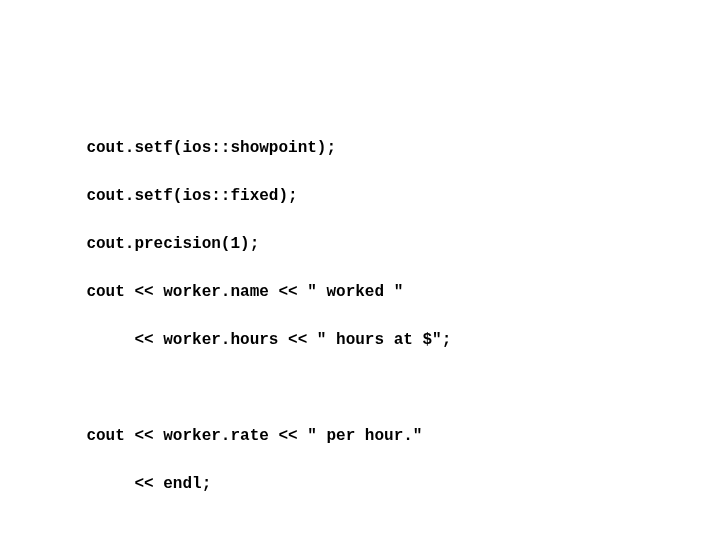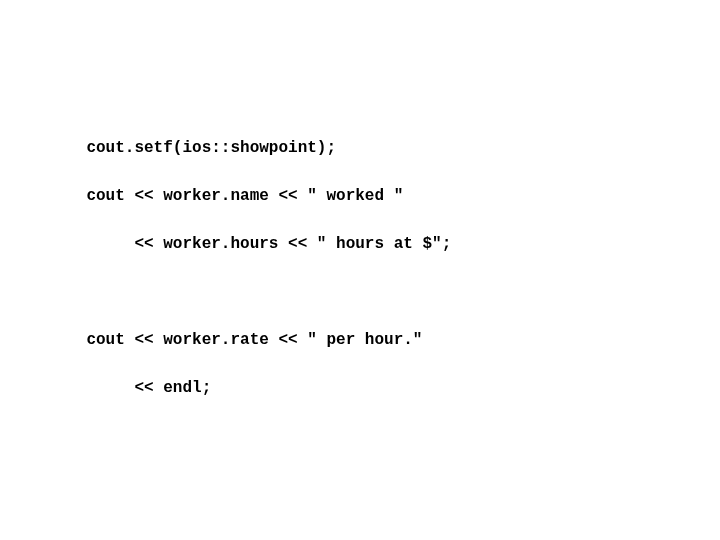--- a/index.html
+++ b/index.html
@@ -24,20 +24,22 @@
   }
   .blank-line {
     height: 24px;
   }
 </style>
 </head>
 <body>
 
 <div class="code-container">
 <span class="code-line">    cout.setf(ios::showpoint);</span>
+<span class="code-line">    cout.setf(ios::fixed);</span>
+<span class="code-line">    cout.precision(1);</span>
 <span class="code-line">    cout &lt;&lt; worker.name &lt;&lt; " worked "</span>
 <span class="code-line">         &lt;&lt; worker.hours &lt;&lt; " hours at $";</span>
 <div class="blank-line"></div>
 <span class="code-line">    cout &lt;&lt; worker.rate &lt;&lt; " per hour."</span>
 <span class="code-line">         &lt;&lt; endl;</span>
 
 
 
 </div>
 

